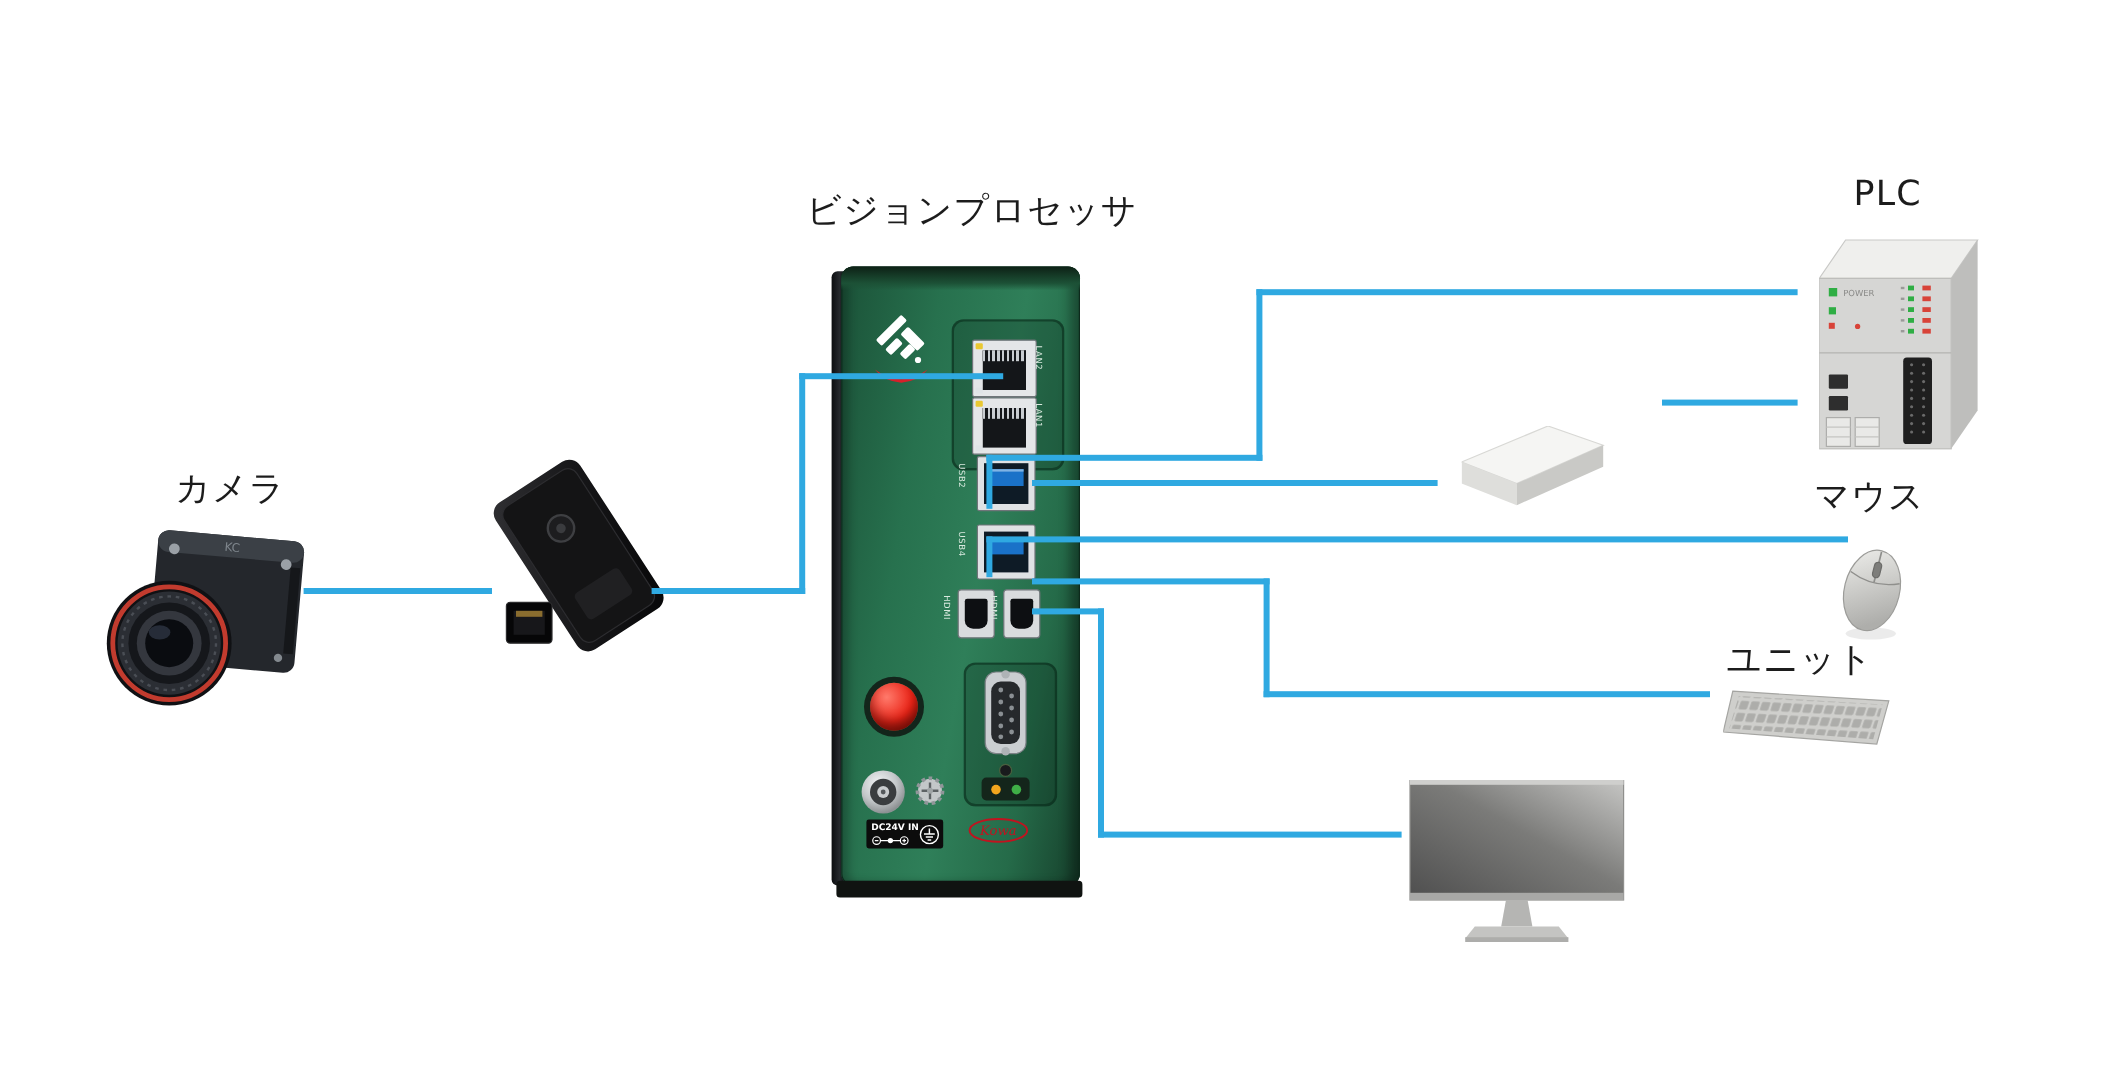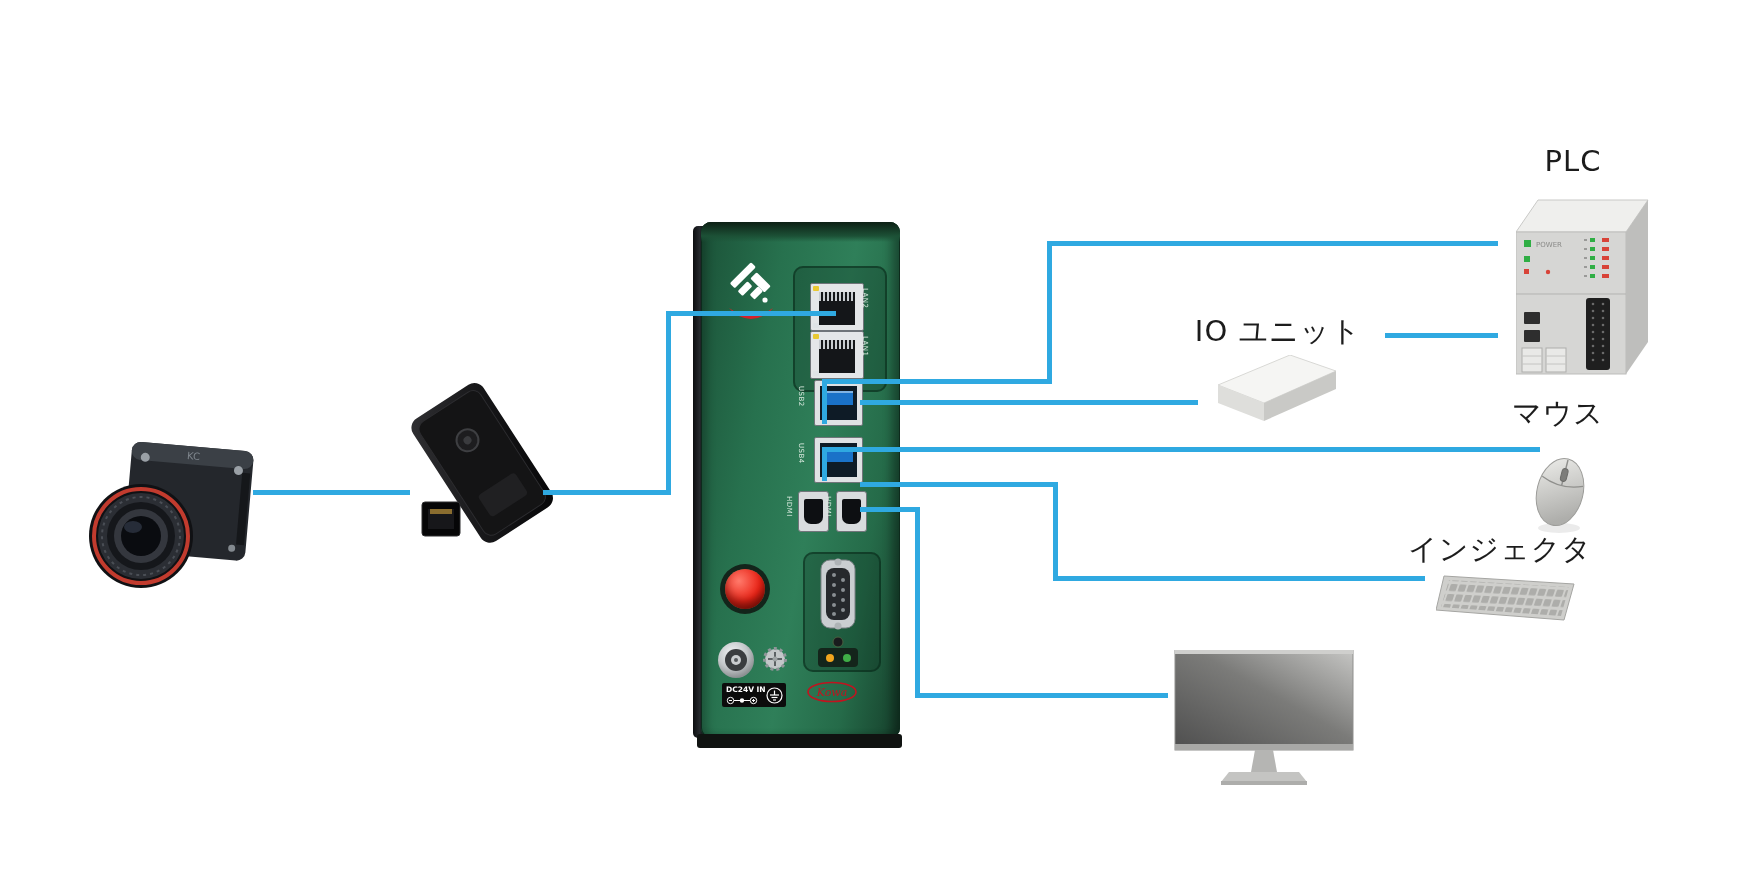--- a/index.html
+++ b/index.html
@@ -59,24 +59,25 @@
   #mouse{left:1528px;top:452px;width:66px;height:84px;}
   #keyboard{left:1436px;top:572px;width:142px;height:52px;}
   #monitor{left:1173px;top:650px;width:184px;height:140px;}
   .lbl-layer{z-index:4;}
 </style>
 </head>
 <body>
 
 <div id="stage">
 
+  <div class="dev-label lbl-layer" style="left:92px;top:390px;width:200px;">カメラ</div>
+  <div class="dev-label lbl-layer" style="left:630px;top:158px;width:360px;">ビジョンプロセッサ</div>
   <div class="dev-label lbl-layer" style="left:1513px;top:144px;width:120px;">PLC</div>
-  <div class="dev-label lbl-layer" style="left:1168px;top:314px;width:220px;">IO ユニット</div>
   <div class="dev-label lbl-layer" style="left:1468px;top:396px;width:180px;">マウス</div>
-  <div class="dev-label lbl-layer" style="left:1390px;top:532px;width:220px;">インジェクタ</div>
+  <div class="dev-label lbl-layer" style="left:1390px;top:532px;width:220px;">ユニット</div>
 
   <div class="cable" style="left:253px;top:490px;width:157px;height:5px;"></div>
   <div class="cable" style="left:543px;top:490px;width:128px;height:5px;"></div>
   <div class="cable" style="left:666px;top:311px;width:5px;height:184px;"></div>
   <div class="cable" style="left:666px;top:311px;width:170px;height:5px;"></div>
   <div class="cable" style="left:822px;top:379px;width:5px;height:45px;"></div>
   <div class="cable" style="left:822px;top:379px;width:230px;height:5px;"></div>
   <div class="cable" style="left:1047px;top:241px;width:5px;height:143px;"></div>
   <div class="cable" style="left:1047px;top:241px;width:451px;height:5px;"></div>
   <div class="cable" style="left:860px;top:400px;width:338px;height:5px;"></div>

